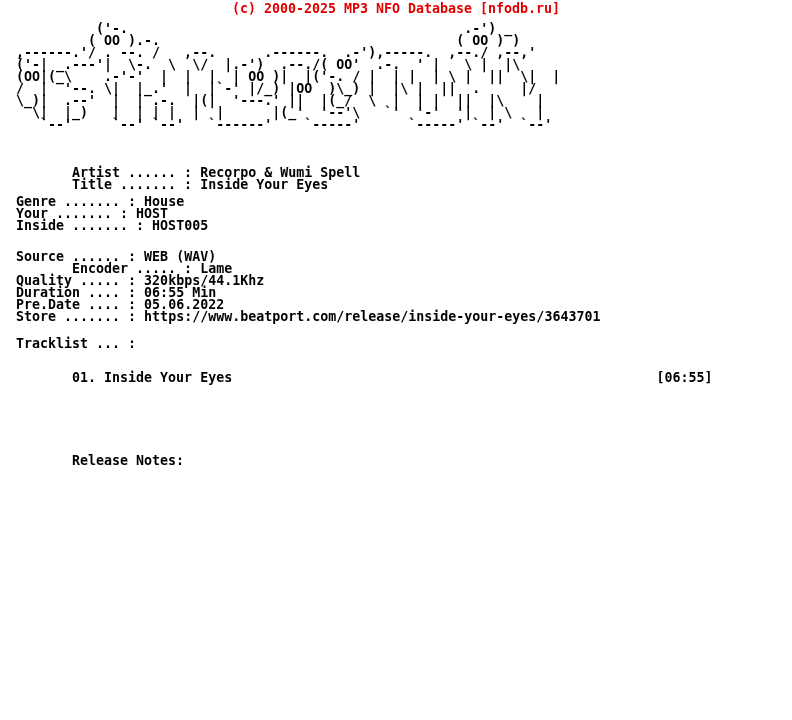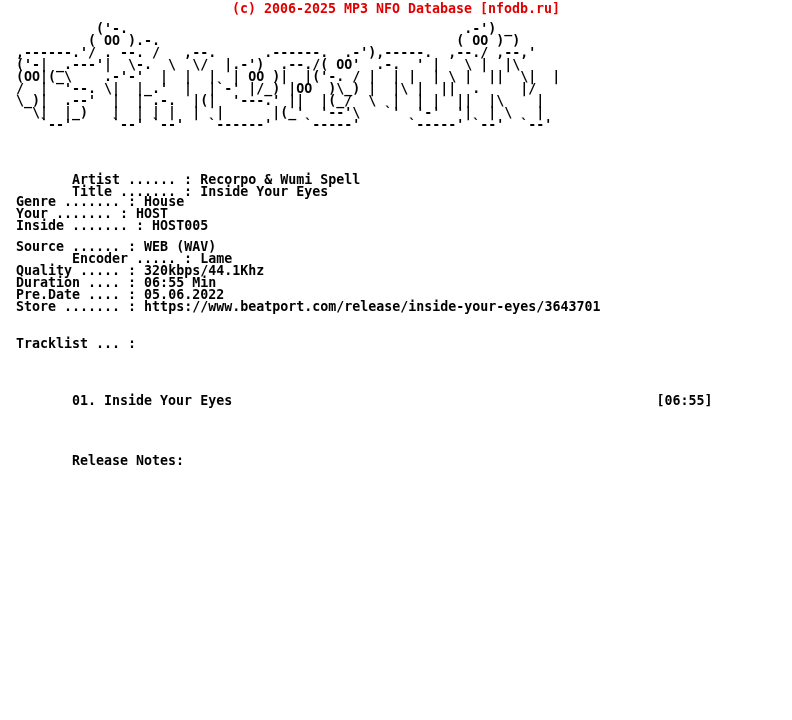--- a/index.html
+++ b/index.html
@@ -24,32 +24,32 @@
     white-space: pre;
     color: #000000;
     letter-spacing: 0;
   }
   #copyright {
     width: 100%;
     text-align: center;
     top: 3px;
   }
   #ascii-logo   { top: 23px;  }
-  #artist-title { top: 174px; }
+  #artist-title { top: 167px; }
   #details      { top: 187px; margin-top: 9px; }
-  #source-info  { top: 241px; }
+  #source-info  { top: 251px; }
   #tracklist-heading { top: 338px; }
-  #tracklist    { top: 395px; }
+  #tracklist    { top: 372px; }
   #release-notes{ top: 455px; text-align: center; }
   .nfo div { white-space: pre; }
 </style>
 </head>
 <body>
 
-<div class="nfo" id="copyright" style="color: rgb(225, 0, 0);">(c) 2006-2025 MP3 NFO Database [nfodb.ru]</div>
+<div class="nfo" id="copyright" style="color: rgb(225, 0, 0);">(c) 2000-2025 MP3 NFO Database [nfodb.ru]</div>
 
 <div class="nfo" id="ascii-logo"><div>            ('-.                                          .-') _</div><div>           ( OO ).-.                                     ( OO ) )</div><div>  ,------.'/ . --. /   ,--.      .------.  .-'),-----.  ,--./ ,--,'</div><div>  ('-| _.---'|  \-.  \  \/  |.-')  .--./( OO'  .-.  ' |   \ |  |\</div><div>  (OO|(_\    .-'-'  |  |  |  | OO )|  |('-. / |  | |  | \ |  ||  \|  |</div><div>  /  |  '--. \|  |_.'  |  |`-' |/_) |OO  )\_) |  |\ |  ||  .     |/</div><div>  \_)|  .--'  |  | .-.  |(|  '---.' ||  |(_/  \  |  | |  ||  |\    |</div><div>    \|  |_)   |  | | |  |  |      |(_'  '--'\   `'  '-'  '|  | \   |</div><div>     `--'     `--' `--'   `------'    `-----'      `-----' `--'  `--'</div></div>
 
 <div class="nfo" id="artist-title"><div><span>         Artist ...... : </span><span>Recorpo &amp; Wumi Spell</span></div><div><span>         Title ....... : </span><span>Inside Your Eyes</span></div></div>
 
 <div class="nfo" id="details"><div><span>  Genre ....... : </span><span>House</span></div><div><span>  Your ....... : </span><span>HOST</span></div><div><span>  Inside ....... : </span><span>HOST005</span></div></div>
 
 <div class="nfo" id="source-info"><div><span>  Source ...... : </span><span>WEB (WAV)</span></div><div><span>         Encoder ..... : </span><span>Lame</span></div><div><span>  Quality ..... : </span><span>320kbps/44.1Khz</span></div><div><span>  Duration .... : </span><span>06:55 Min</span></div><div><span>  Pre.Date .... : </span><span>05.06.2022</span></div><div><span>  Store ....... : </span><span>https://www.beatport.com/release/inside-your-eyes/3643701</span></div></div>
 
 <div class="nfo" id="tracklist-heading"><div><span>  Tracklist ... : </span><span></span></div></div>

